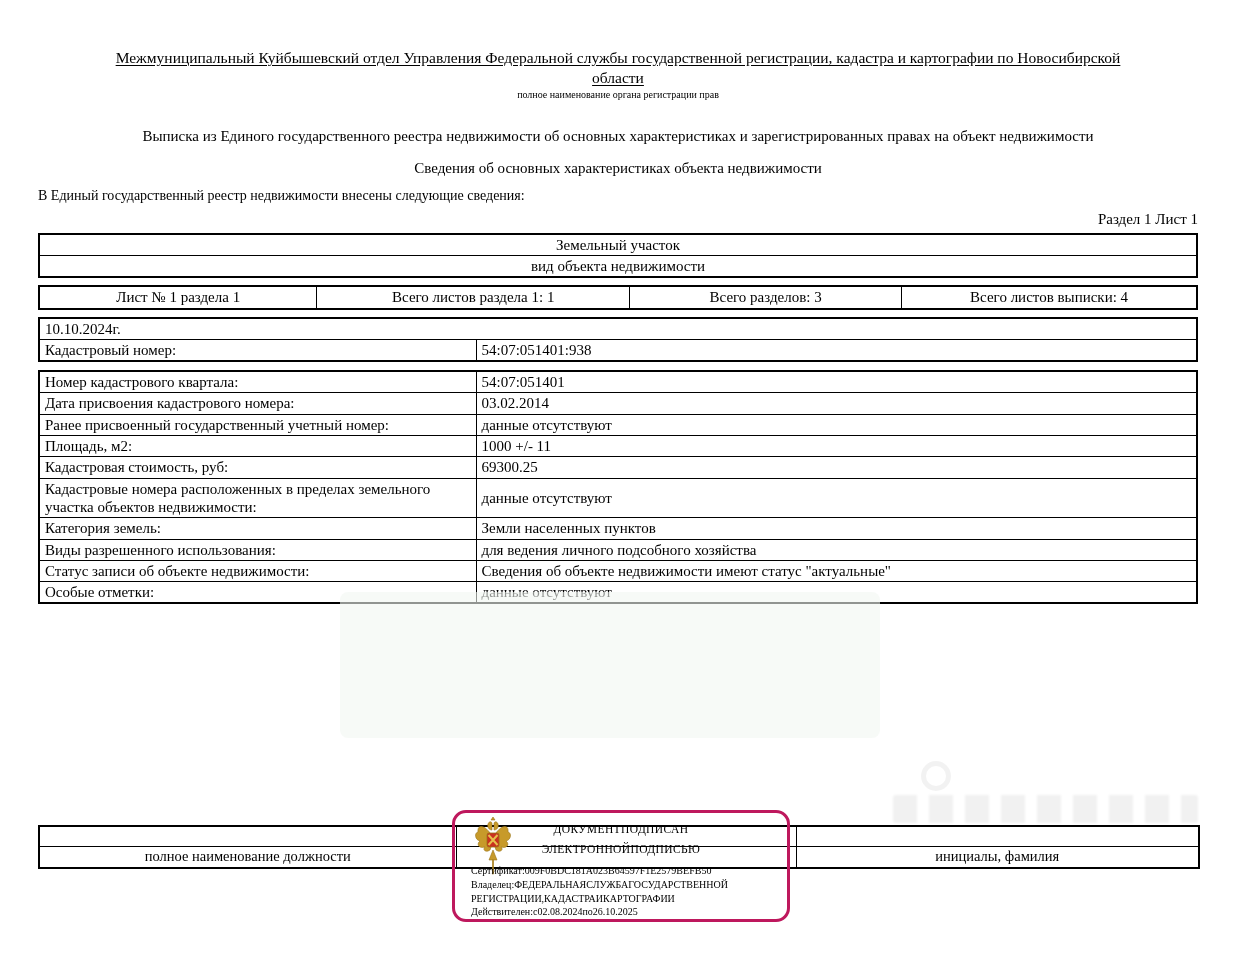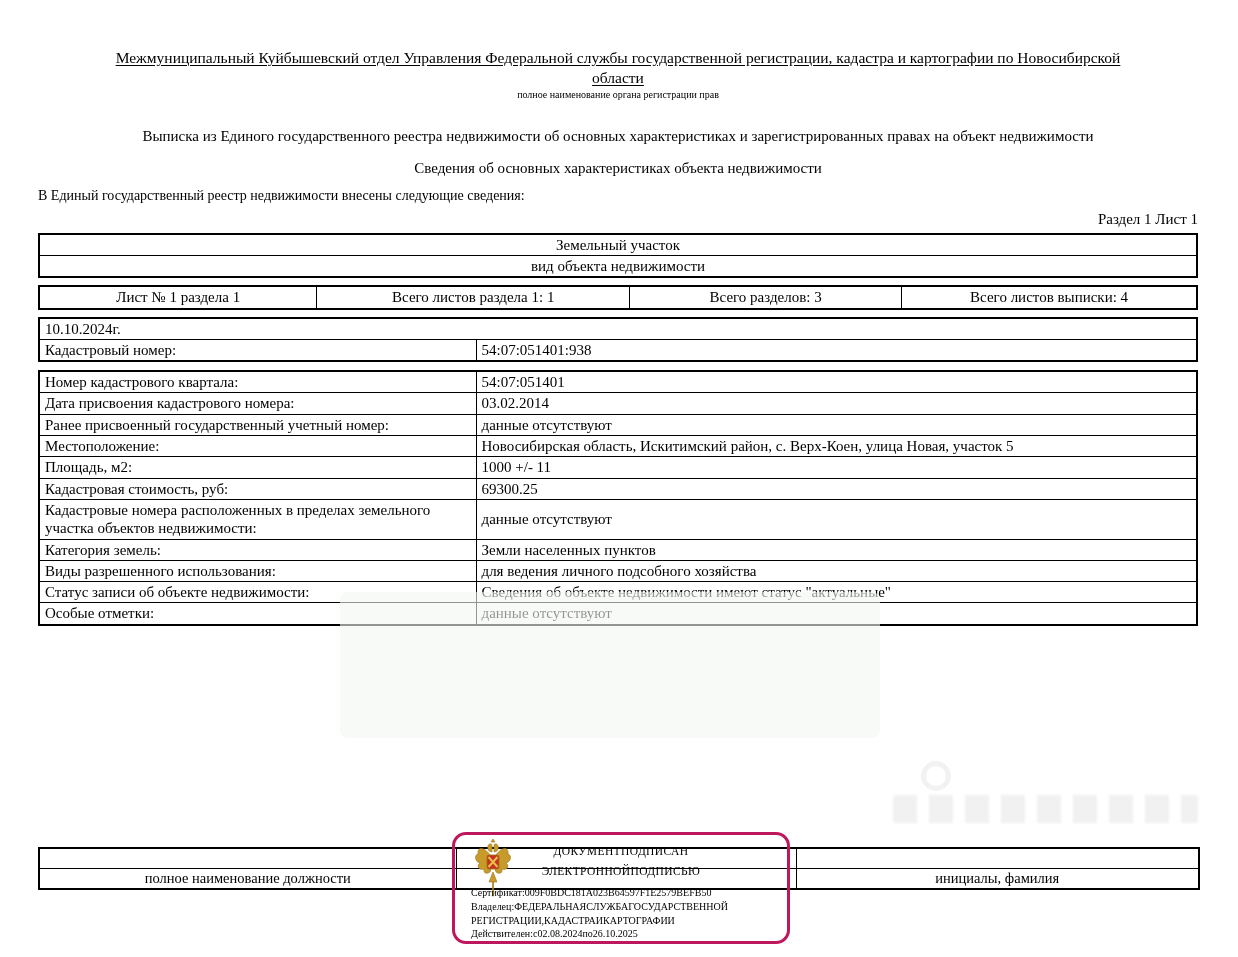--- a/index.html
+++ b/index.html
@@ -177,24 +177,20 @@
             <td>Номер кадастрового квартала:</td>
             <td>54:07:051401</td>
           </tr>
           <tr>
             <td>Дата присвоения кадастрового номера:</td>
             <td>03.02.2014</td>
           </tr>
           <tr>
             <td>Ранее присвоенный государственный учетный номер:</td>
             <td>данные отсутствуют</td>
-          </tr>
-          <tr>
-            <td>Местоположение:</td>
-            <td>Новосибирская область, Искитимский район, с. Верх-Коен, улица Новая, участок 5</td>
           </tr>
           <tr>
             <td>Площадь, м2:</td>
             <td>1000 +/- 11</td>
           </tr>
           <tr>
             <td>Кадастровая стоимость, руб:</td>
             <td>69300.25</td>
           </tr>
           <tr>

